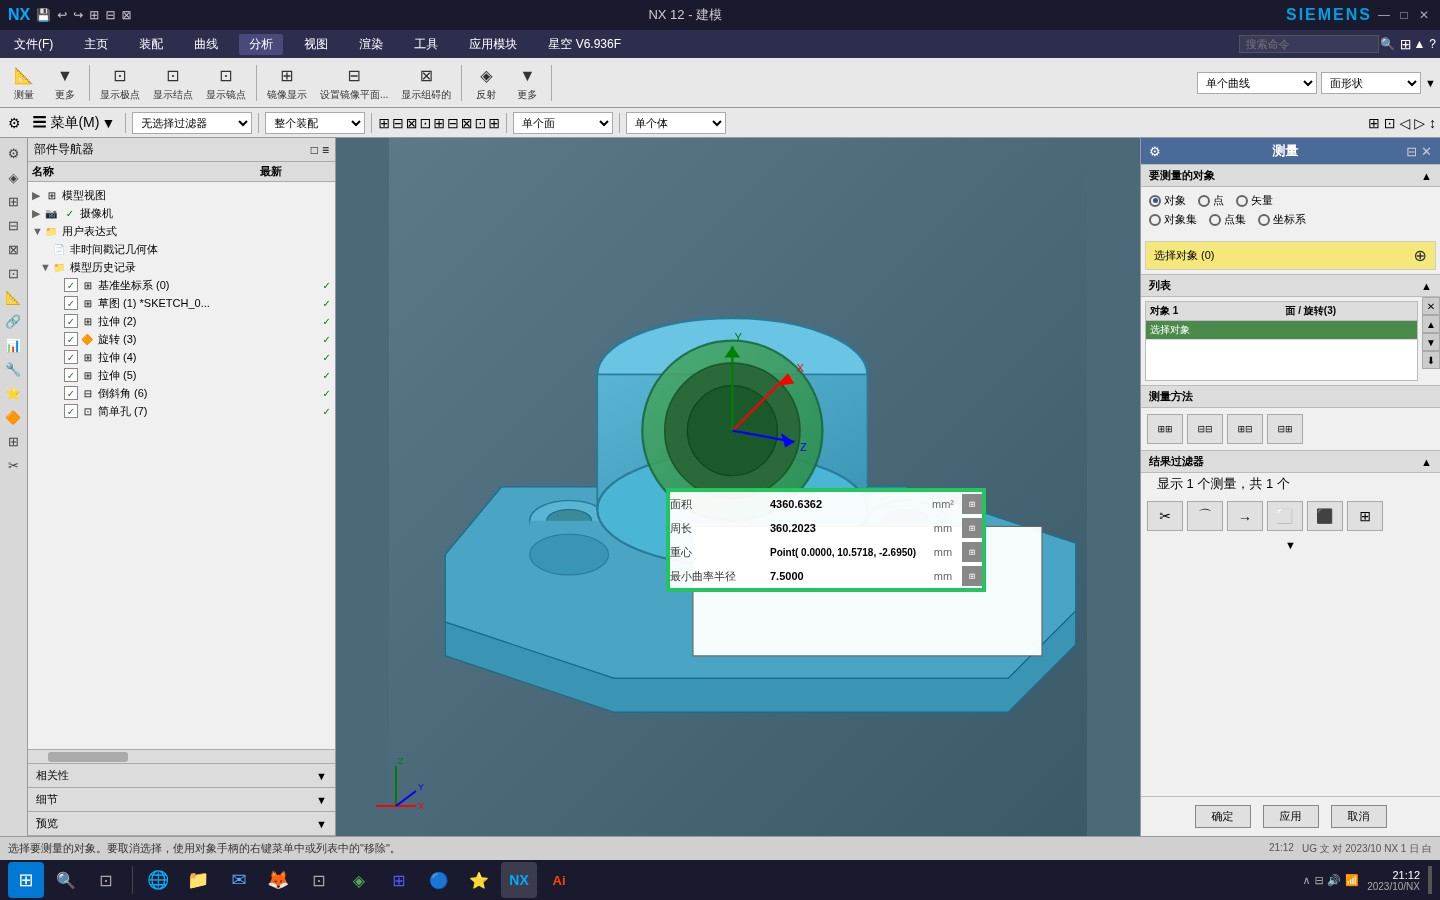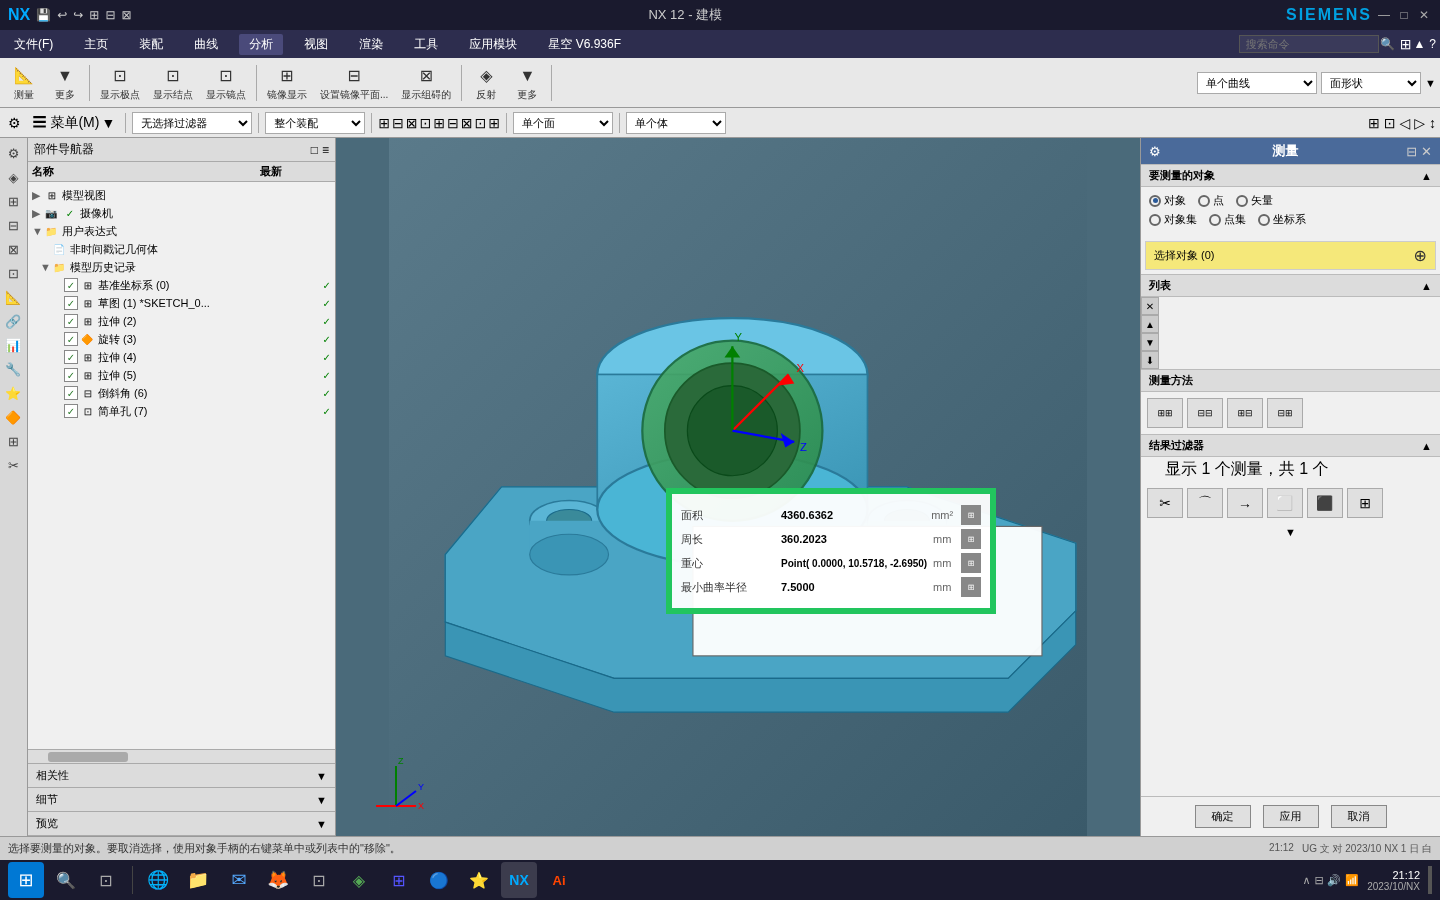--- a/index.html
+++ b/index.html
@@ -106,22 +106,22 @@
     .tab-item { padding: 2px 10px; font-size: 11px; cursor: pointer; background: #b8b8b8; border: 1px solid #999; border-bottom: none; margin-right: 2px; }
     .tab-item.active { background: white; }
     .tab-close { color: #666; margin-left: 4px; cursor: pointer; }
 
     
     #model-canvas { width: 100%; height: 100%; position: relative; }
 
     
     #measure-popup {
       position: absolute; top: 350px; left: 330px;
-      background: rgba(255,255,255,0.95); border: 6px solid #22c55e;
-      padding: 9px; font-size: 11px; min-width: 320px;
+      background: rgba(255,255,255,0.95); border: 4px solid #22c55e;
+      padding: 0; font-size: 11px; min-width: 320px;
     }
     .measure-row { display: flex; align-items: center; padding: 2px 0; }
     .measure-label { width: 100px; color: #333; }
     .measure-value { flex: 1; color: #000; font-weight: bold; }
     .measure-unit { width: 30px; color: #666; text-align: center; }
     .measure-icon { width: 20px; height: 20px; background: #888; margin-left: 4px; display: flex; align-items: center; justify-content: center; color: white; font-size: 8px; cursor: pointer; }
 
     
     #axis-indicator {
       position: absolute; bottom: 20px; left: 30px;
@@ -170,21 +170,21 @@
     .list-actions { display: flex; flex-direction: column; }
     .list-act-btn { width: 18px; height: 18px; background: #ccc; border: 1px solid #aaa; cursor: pointer; display: flex; align-items: center; justify-content: center; font-size: 10px; }
 
     
     .method-buttons { display: flex; gap: 4px; flex-wrap: wrap; padding: 6px; }
     .method-btn { width: 36px; height: 30px; background: #e0e0e0; border: 1px solid #aaa; cursor: pointer; display: flex; align-items: center; justify-content: center; font-size: 9px; text-align: center; }
 
     
     .filter-buttons { display: flex; gap: 4px; flex-wrap: wrap; padding: 6px; }
     .filter-btn { width: 36px; height: 30px; background: #e0e0e0; border: 1px solid #aaa; cursor: pointer; display: flex; align-items: center; justify-content: center; font-size: 14px; }
-    .filter-info { padding: 2px 24px; font-size: 16px; }
+    .filter-info { padding: 2px 16px; font-size: 13px; }
     .filter-expand { display: flex; justify-content: center; padding: 2px; cursor: pointer; }
 
     
     #panel-footer { padding: 8px; display: flex; justify-content: center; gap: 12px; border-top: 1px solid #bbb; margin-top: auto; }
     .foot-btn { padding: 3px 16px; background: #e0e0e0; border: 1px solid #888; cursor: pointer; font-size: 11px; }
 
     
     #statusbar {
       height: 24px; background: #d0d0d0; border-top: 1px solid #999;
       display: flex; align-items: center; padding: 0 8px; font-size: 11px; color: #333;
@@ -679,20 +679,31 @@
     <div id="select-area">
       <span>选择对象 (0)</span>
       <span style="font-size:16px;cursor:pointer;color:#333;">⊕</span>
     </div>
 
     <div class="section-header">
       <span>列表</span>
       <span>▲</span>
     </div>
     <div style="display:flex;">
+      <div id="list-table" style="flex:1;">
+        <div class="list-header">
+          <div class="list-col">对象 1</div>
+          <div class="list-col">面 / 旋转(3)</div>
+        </div>
+        <div class="list-row selected">
+          <div class="list-cell">选择对象</div>
+          <div class="list-cell"></div>
+        </div>
+        <div style="height:40px;background:white;"></div>
+      </div>
       <div class="list-actions">
         <div class="list-act-btn">✕</div>
         <div class="list-act-btn">▲</div>
         <div class="list-act-btn">▼</div>
         <div class="list-act-btn">⬇</div>
       </div>
     </div>
 
     <div class="section-header">
       <span>测量方法</span>

